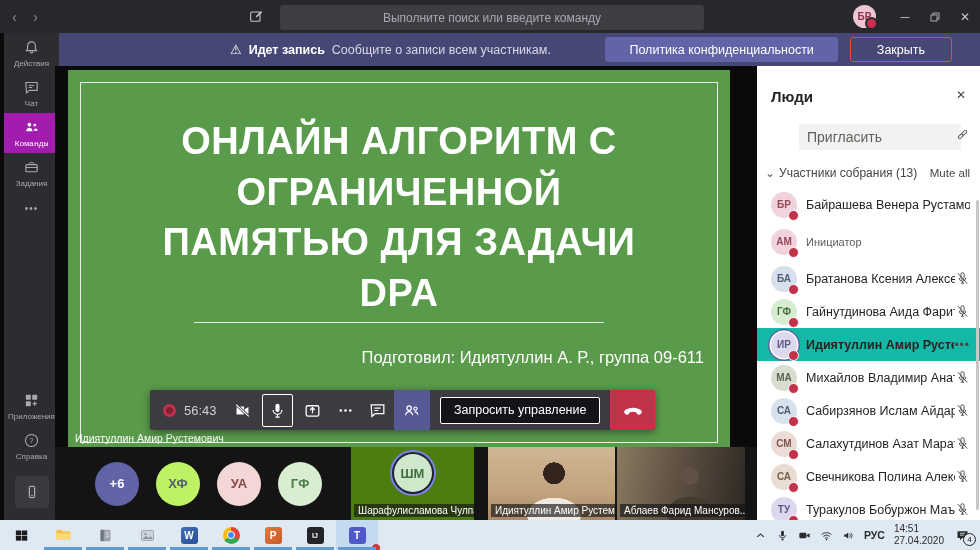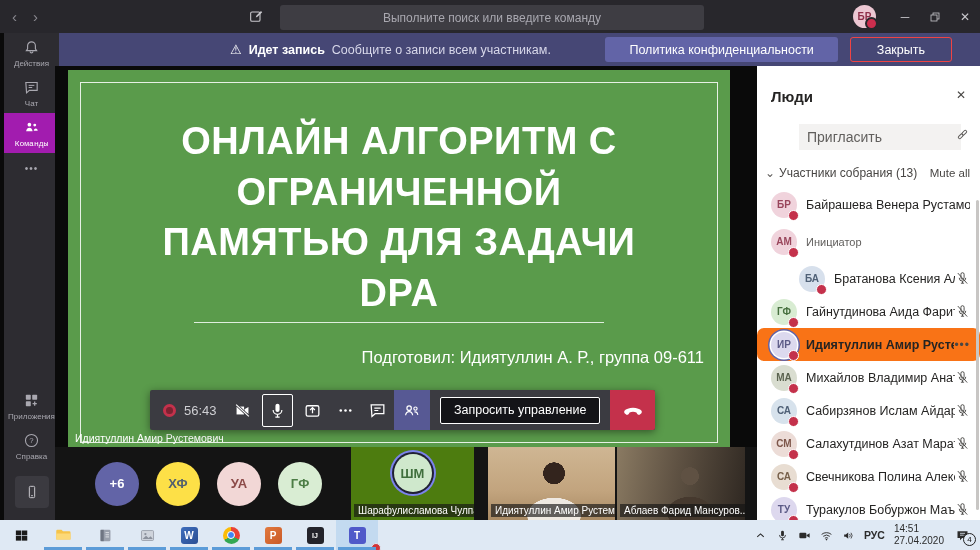--- a/index.html
+++ b/index.html
@@ -112,21 +112,21 @@
             font-size:14px;padding:0 8px;color:#252423;font-family:"Liberation Sans",sans-serif;outline:none;box-sizing:border-box;margin-left:28px;}
   .p-invite::placeholder{color:#605e5c;}
   .p-link{position:absolute;right:10px;top:61px;color:#605e5c;}
   .p-section{position:absolute;left:8px;top:100px;right:10px;display:flex;align-items:center;
              font-size:12px;color:#484644;}
   .p-chev{margin-right:4px;color:#605e5c;}
   .p-muteall{margin-left:auto;font-size:11.5px;color:#484644;}
   .plist{position:absolute;left:0;top:122px;width:223px;height:332px;overflow:hidden;}
   .prow{display:flex;align-items:center;height:33px;padding:0 10px 0 14px;box-sizing:border-box;}
   .prow.tall{height:41px;}
-  .prow.hl{background:#f97316;border-radius:7px;}
+  .prow.hl{background:#14b8a6;}
   .pav{position:relative;width:26px;height:26px;border-radius:50%;display:flex;align-items:center;
        justify-content:center;font-size:10px;font-weight:bold;flex:none;margin-right:9px;}
   .pav .dot{position:absolute;right:-2px;bottom:-3px;width:9px;height:9px;border-radius:50%;
             background:#c4314b;border:1.5px solid #fff;}
   .pav.ring{box-shadow:0 0 0 1.5px #fff,0 0 0 3px #6264a7;}
   .pcol{min-width:0;display:flex;flex-direction:column;justify-content:center;}
   .pname{font-size:12.5px;white-space:nowrap;overflow:hidden;}
   .prow.hl .pname{font-weight:bold;}
   .psub{font-size:11px;color:#605e5c;}
   .pright{margin-left:auto;color:#484644;display:flex;align-items:center;}
@@ -219,20 +219,27 @@
       <span>Чат</span>
     </div>
     <div class="ritem active">
       <svg viewBox="0 0 24 24" fill="currentColor">
           <circle cx="9" cy="8" r="2.6"></circle>
           <circle cx="16.6" cy="8.6" r="2"></circle>
           <path d="M4.4 17.2c.5-3.1 2.5-4.7 4.6-4.7s4.1 1.6 4.6 4.7zM15.2 16.6c.3-2.1 1.4-3.3 2.8-3.3s2.5 1.2 2.8 3.3z"></path>
         </svg>
       <span>Команды</span>
     </div>
+    <div class="ritem">
+      <svg viewBox="0 0 24 24">
+          <rect x="4" y="8" width="16" height="10" rx="1.5" fill="none" stroke="currentColor" stroke-width="1.6"></rect>
+          <path d="M9 8V6.5A1.5 1.5 0 0 1 10.5 5h3A1.5 1.5 0 0 1 15 6.5V8M4 12h16" fill="none" stroke="currentColor" stroke-width="1.4"></path>
+        </svg>
+      <span>Задания</span>
+    </div>
     <div class="rdots">•••</div>
     <div class="rspacer"></div>
     <div class="ritem">
       <svg viewBox="0 0 24 24" fill="currentColor">
           <rect x="4" y="4" width="7" height="7" rx="1"></rect>
           <rect x="13" y="4" width="7" height="7" rx="1"></rect>
           <rect x="4" y="13" width="7" height="7" rx="1"></rect>
           <path d="M16.5 13.5v6M13.5 16.5h6" stroke="currentColor" stroke-width="1.8" fill="none"></path>
         </svg>
       <span>Приложения</span>
@@ -314,21 +321,21 @@
       <div class="btn-hangup" style="background: rgb(196, 49, 75);">
         <svg viewBox="0 0 24 24">
             <path d="M12 9.5c-4.2 0-7.8 1.5-9.3 3.3-.6.8-.3 2.3.4 3l1.8 1.5c.7.5 2.1-.4 2.6-1.2l.8-1.5c1.1-.4 2.4-.6 3.7-.6s2.6.2 3.7.6l.8 1.5c.5.8 1.9 1.7 2.6 1.2l1.8-1.5c.7-.7 1-2.2.4-3-1.5-1.8-5.1-3.3-9.3-3.3z" fill="#fff"></path>
           </svg>
       </div>
     </div>
 
     <div class="strip">
       <div class="strip-avatars">
         <div class="sav" style="color: rgb(255, 255, 255); background: rgb(98, 100, 167);">+6</div>
-        <div class="sav" style="background: #fde047; color: rgb(83, 97, 110);">ХФ</div>
+        <div class="sav" style="background: #bef264; color: rgb(83, 97, 110);">ХФ</div>
         <div class="sav" style="background: rgb(242, 215, 214); color: rgb(140, 74, 72);">УА</div>
         <div class="sav" style="background: rgb(217, 237, 211); color: rgb(76, 125, 69);">ГФ</div>
       </div>
       <div class="tile tile1">
         <div class="tav" style="background: rgb(207, 232, 204); color: rgb(63, 110, 60);">ШМ</div>
         <div class="tname">Шарафулисламова Чулпа...</div>
       </div>
       <div class="tile tile2">
         <div class="tname">Идиятуллин Амир Рустем...</div>
       </div>
@@ -367,21 +374,21 @@
       <div class="prow tall">
         <span class="pav" style="background: rgb(240, 211, 220); color: rgb(153, 70, 92);">
             <span>АМ</span>
             <i class="dot"></i>
           </span>
         <span class="pcol">
           <span class="psub">Инициатор</span>
         </span>
       </div>
       <div class="prow">
-        <span class="pav" style="background: rgb(215, 224, 236); color: rgb(79, 96, 118); margin-left: 28px;">
+        <span class="pav" style="background: rgb(215, 224, 236); color: rgb(79, 96, 118);">
             <span>БА</span>
             <i class="dot"></i>
           </span>
         <span class="pname">Братанова Ксения Алексее...</span>
         <span class="pright">
             <svg class="mm" viewBox="0 0 16 16">
               <rect x="6.3" y="1.8" width="3.4" height="7" rx="1.7" fill="none" stroke="currentColor"></rect>
               <path d="M4.5 7.3a3.5 3.5 0 0 0 7 0M8 10.8v2.1M6.3 13h3.4" fill="none" stroke="currentColor"></path>
               <path d="M3 2.2l10 11.2" stroke="currentColor"></path>
             </svg>

